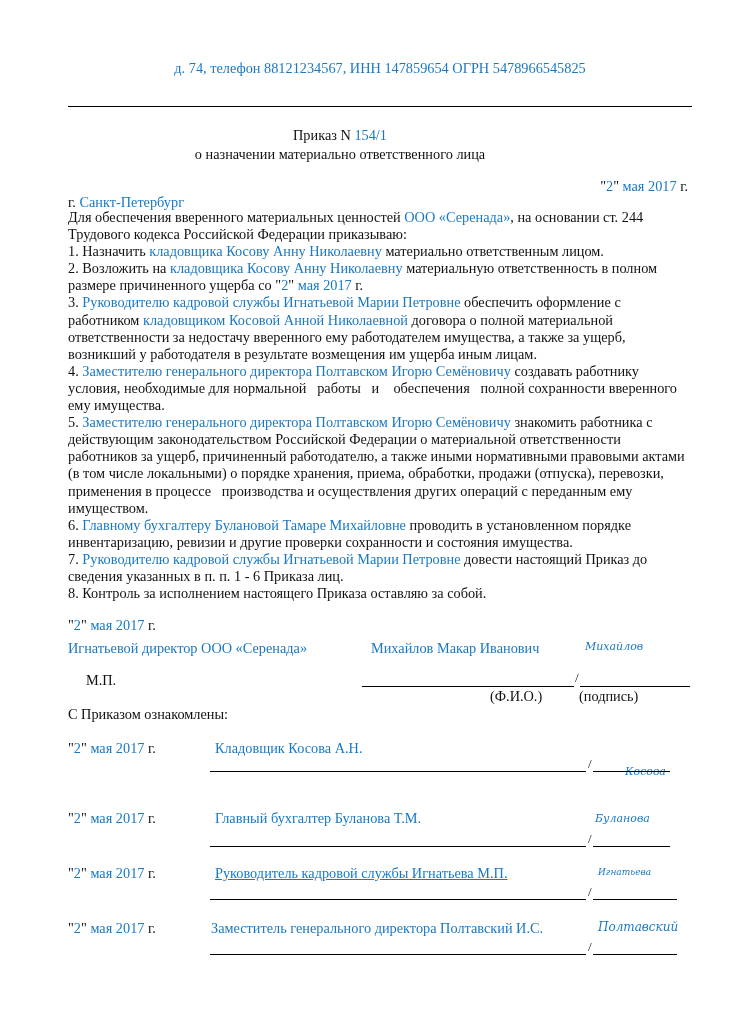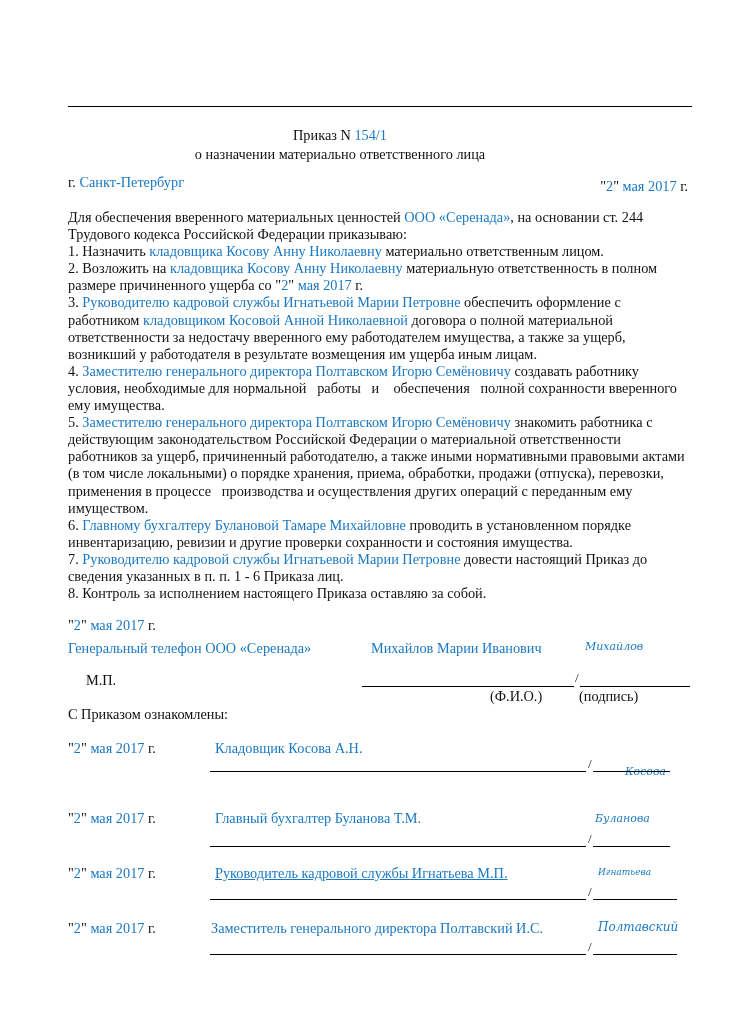--- a/index.html
+++ b/index.html
@@ -19,46 +19,47 @@
   .body-text { position: absolute; left: 68px; width: 625px; top: 209px; line-height: 17.1px; }
   .body-text p { margin: 0; }
   .line { position: absolute; height: 0; border-top: 1px solid #000; }
   .slash { position: absolute; font-size: 13px; }
   .sig { position: absolute; font-family: "DejaVu Serif", serif; font-style: italic; color: #1a78c2; font-size: 11px; }
 </style>
 </head>
 <body>
 
 <div class="header">
+  <div>д. 74, телефон 88121234567, ИНН 147859654 ОГРН 5478966545825</div>
 </div>
 <div class="hr"></div>
 
 <div class="title">
   <div><span>Приказ N </span><span class="blue">154/1</span></div>
   <div>о назначении материально ответственного лица</div>
 </div>
 
-<div class="abs" style="left:68px; top:174px;text-align:center;"><span>г. </span><span class="blue">Санкт-Петербург</span></div>
+<div class="abs" style="left:68px; top:194px;text-align:center;"><span>г. </span><span class="blue">Санкт-Петербург</span></div>
 <div class="abs" style="right:43px; top:178px;"><span>"</span><span class="blue">2</span><span>" </span><span class="blue">мая 2017</span><span> г.</span></div>
 
 <div class="body-text">
   <p><span>Для обеспечения вверенного материальных ценностей </span><span class="blue">ООО «Серенада»</span><span>, на основании ст. 244 Трудового кодекса Российской Федерации приказываю:</span></p>
   <p><span>1. Назначить </span><span class="blue">кладовщика Косову Анну Николаевну</span><span> материально ответственным лицом.</span></p>
   <p><span>2. Возложить на </span><span class="blue">кладовщика Косову Анну Николаевну</span><span> материальную ответственность в полном размере причиненного ущерба со "</span><span class="blue">2</span><span>" </span><span class="blue">мая 2017</span><span> г.</span></p>
   <p><span>3. </span><span class="blue">Руководителю кадровой службы Игнатьевой Марии Петровне</span><span> обеспечить оформление с работником </span><span class="blue">кладовщиком Косовой Анной Николаевной</span><span> договора о полной материальной ответственности за недостачу вверенного ему работодателем имущества, а также за ущерб, возникший у работодателя в результате возмещения им ущерба иным лицам.</span></p>
   <p style="white-space:pre-wrap"><span>4. </span><span class="blue">Заместителю генерального директора Полтавском Игорю Семёновичу</span><span> создавать работнику условия, необходимые для нормальной   работы   и    обеспечения   полной сохранности вверенного ему имущества.</span></p>
   <p style="white-space:pre-wrap"><span>5. </span><span class="blue">Заместителю генерального директора Полтавском Игорю Семёновичу</span><span> знакомить работника с действующим законодательством Российской Федерации о материальной ответственности работников за ущерб, причиненный работодателю, а также иными нормативными правовыми актами (в том числе локальными) о порядке хранения, приема, обработки, продажи (отпуска), перевозки, применения в процессе   производства и осуществления других операций с переданным ему имуществом.</span></p>
   <p><span>6. </span><span class="blue">Главному бухгалтеру Булановой Тамаре Михайловне</span><span> проводить в установленном порядке инвентаризацию, ревизии и другие проверки сохранности и состояния имущества.</span></p>
   <p><span>7. </span><span class="blue">Руководителю кадровой службы Игнатьевой Марии Петровне</span><span> довести настоящий Приказ до сведения указанных в п. п. 1 - 6 Приказа лиц.</span></p>
   <p>8. Контроль за исполнением настоящего Приказа оставляю за собой.</p>
 </div>
 
 <div class="abs" style="left:68px; top:617px;"><span>"</span><span class="blue">2</span><span>" </span><span class="blue">мая 2017</span><span> г.</span></div>
-<div class="abs blue" style="left:68px; top:640px;">Генеральный телефон ООО «Серенада»</div>
-<div class="abs blue" style="left:371px; top:640px;">Михайлов Марии Иванович</div>
+<div class="abs blue" style="left:68px; top:640px;">Игнатьевой директор ООО «Серенада»</div>
+<div class="abs blue" style="left:371px; top:640px;">Михайлов Макар Иванович</div>
 <div class="sig" style="left:585px; top:640px;">Михайлов</div>
 <div class="abs" style="left:86px; top:672px;">М.П.</div>
 <div class="line" style="left:362px; width:212px; top:686px;"></div>
 <div class="slash" style="left:575px; top:670px;">/</div>
 <div class="line" style="left:580px; width:110px; top:686px;"></div>
 <div class="abs" style="left:490px; top:688px;">(Ф.И.О.)</div>
 <div class="abs" style="left:579px; top:688px;">(подпись)</div>
 
 <div class="abs" style="left:68px; top:706px;">С Приказом ознакомлены:</div>
 

